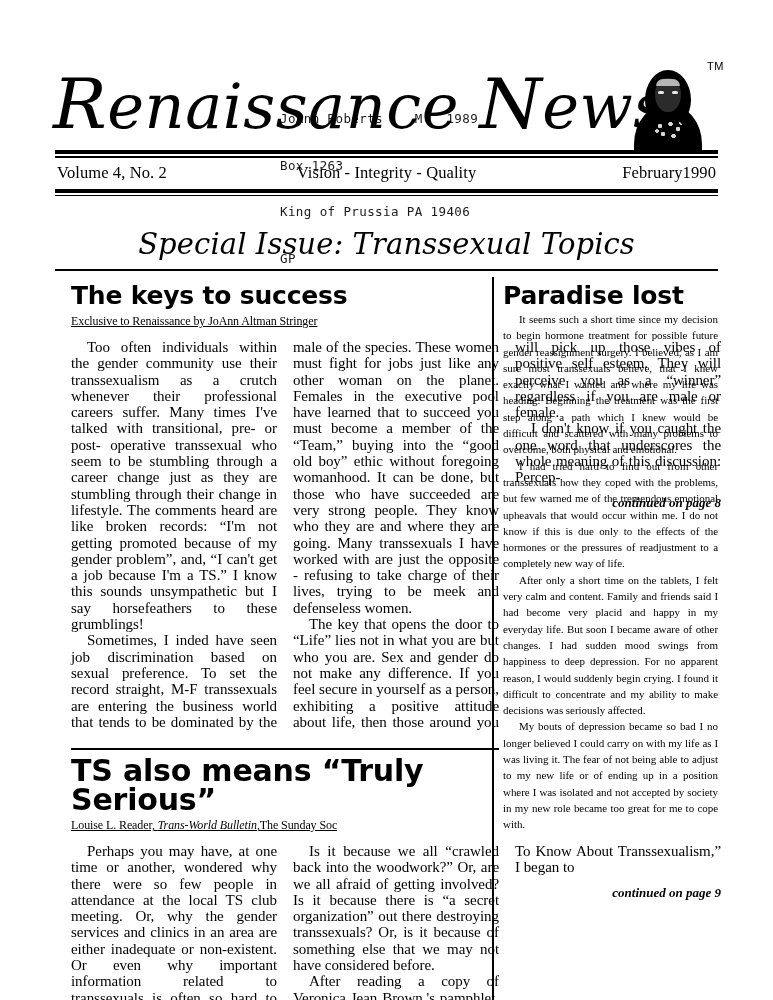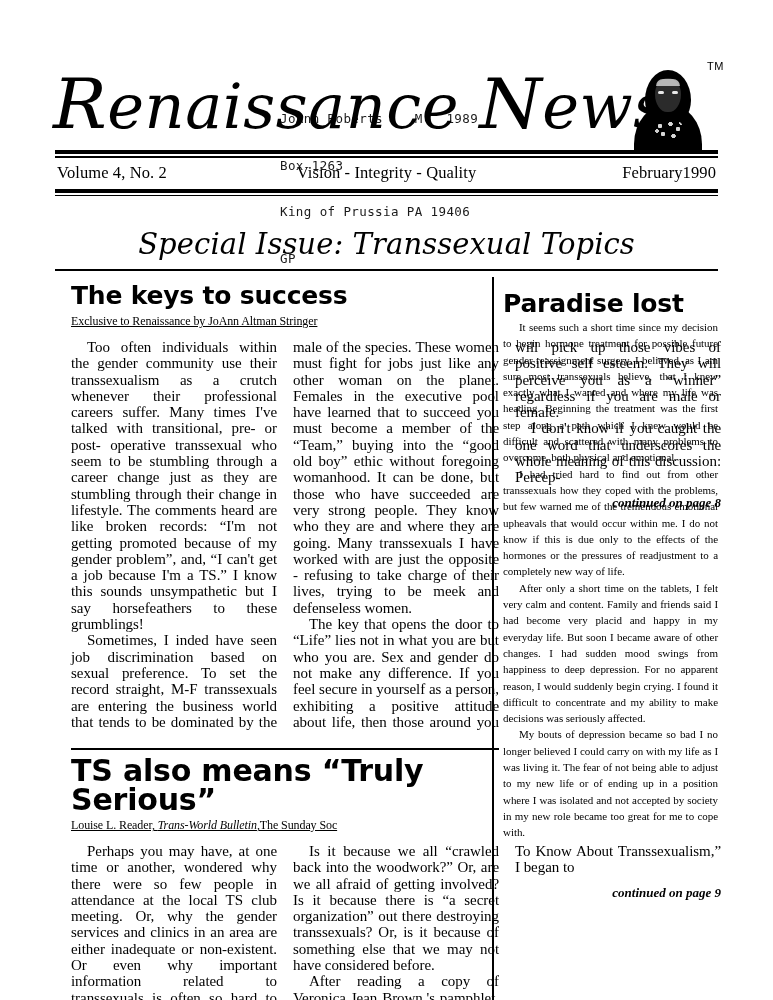--- a/index.html
+++ b/index.html
@@ -197,21 +197,21 @@
 
   .left-zone {
     position: absolute;
     left: 16px;
     top: 0;
     width: 428px;
   }
   .right-zone {
     position: absolute;
     left: 448px;
-    top: 8px;
+    top: 0;
     width: 215px;
   }
 
   .headline {
     font-family: "DejaVu Sans", "Liberation Sans", sans-serif;
     font-weight: bold;
     font-size: 25px;
     letter-spacing: -0.2px;
     line-height: 29px;
     margin: 4px 0 1px 0;

